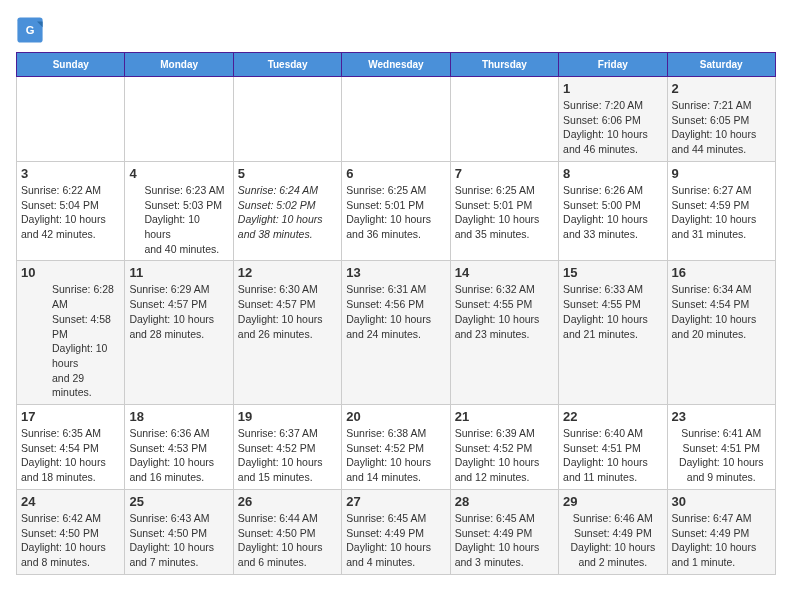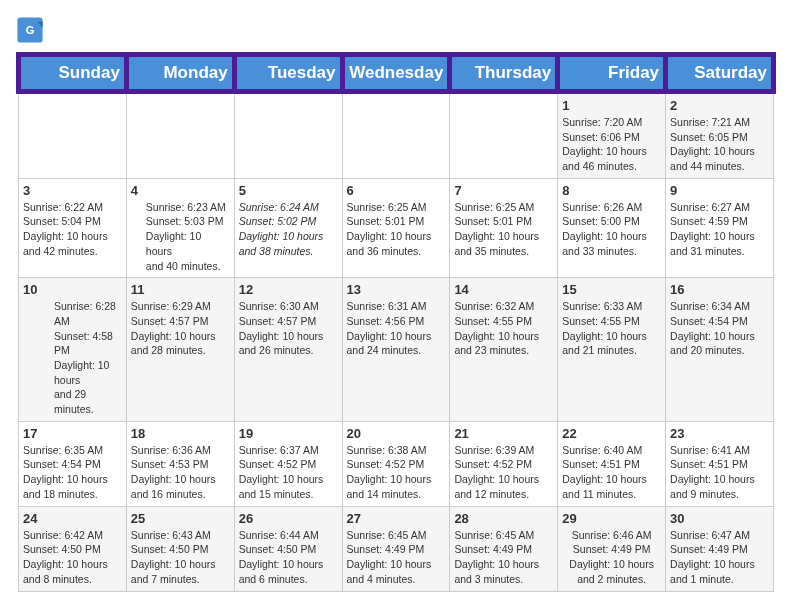--- a/index.html
+++ b/index.html
@@ -47,25 +47,25 @@
       color: #555;
     }
     table {
       width: 100%;
       border-collapse: collapse;
       table-layout: fixed;
     }
     thead tr th {
       background-color: #4a90d9;
       color: #fff;
-      font-size: 17px;
+      font-size: 10px;
       font-weight: bold;
       padding: 6px 4px;
-      text-align: right;
-      border: 5px solid #4c1d95;
+      text-align: center;
+      border: 1px solid #4c1d95;
     }
     tbody tr td {
       vertical-align: top;
       border: 1px solid #ccc;
       padding: 4px;
       font-size: 11px;
       color: #333;
       height: 85px;
       background: #fff;
     }
@@ -281,21 +281,21 @@
         </td>
         <td>
           <div class="day-number">22</div>
           <div class="day-info" style="white-space: pre-line;">Sunrise: 6:40 AM
 Sunset: 4:51 PM
 Daylight: 10 hours
 and 11 minutes.</div>
         </td>
         <td>
           <div class="day-number">23</div>
-          <div class="day-info" style="white-space: pre-line;">Sunrise: 6:41 AM
+          <div class="day-info" style="white-space: pre-line; text-align: center;">Sunrise: 6:41 AM
 Sunset: 4:51 PM
 Daylight: 10 hours
 and 9 minutes.</div>
         </td>
       </tr>
       <tr>
         <td>
           <div class="day-number">24</div>
           <div class="day-info" style="white-space: pre-line;">Sunrise: 6:42 AM
 Sunset: 4:50 PM

